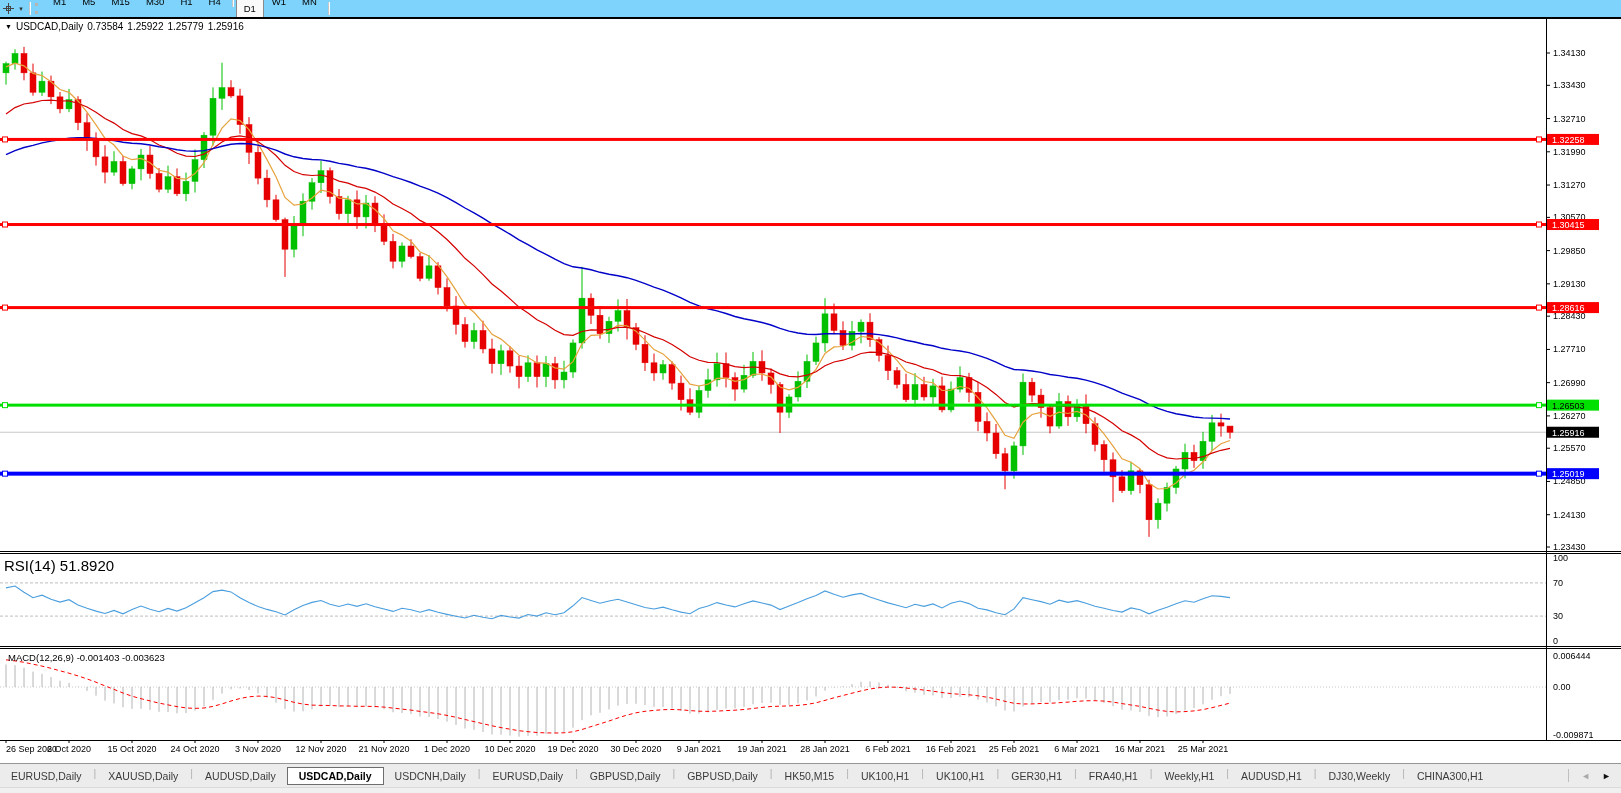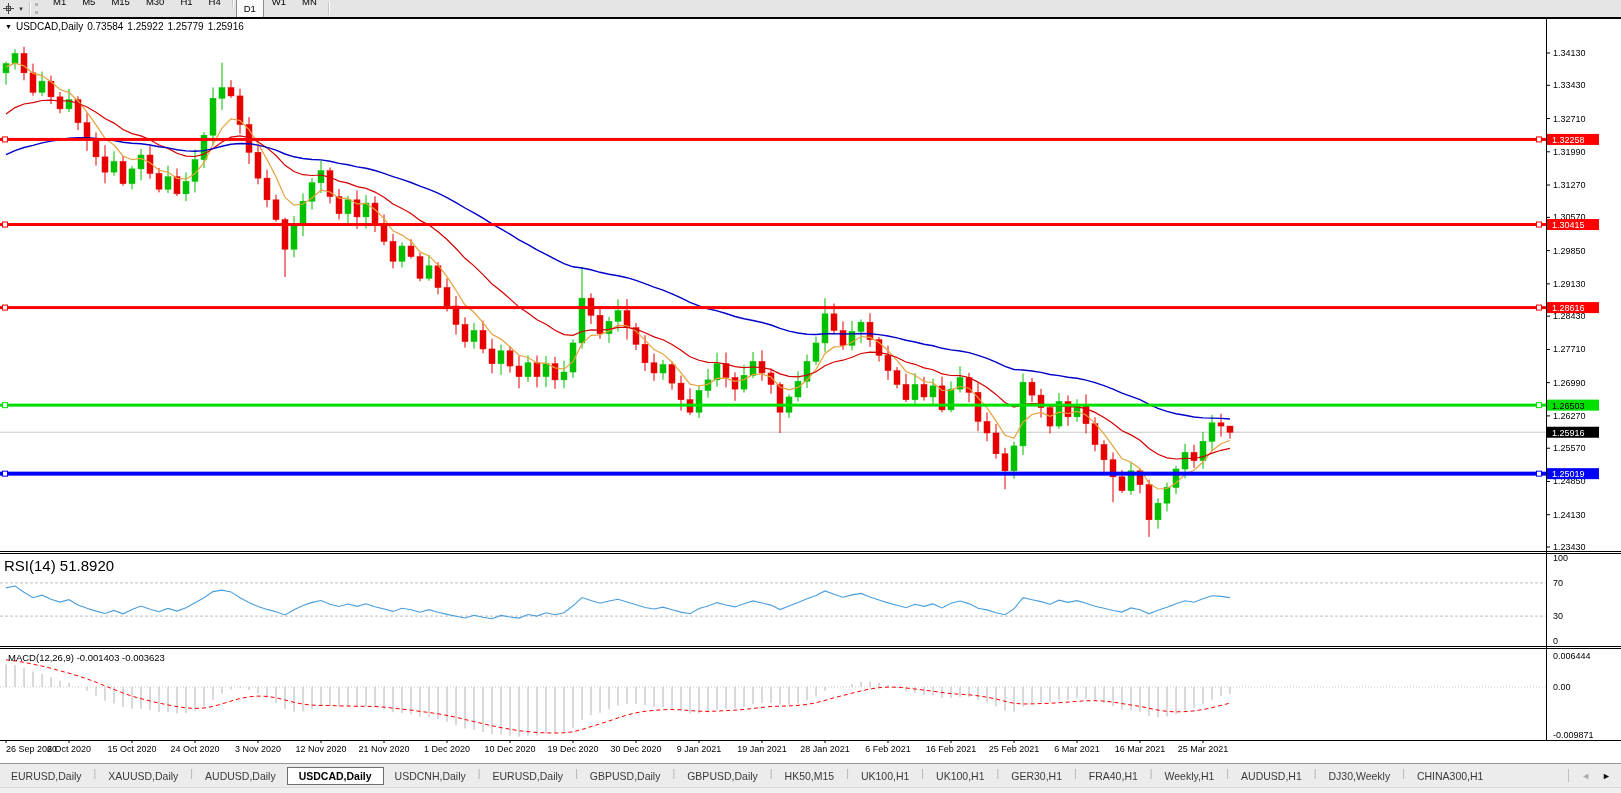--- a/index.html
+++ b/index.html
@@ -1,19 +1,19 @@
 <!DOCTYPE html>
 <html><head>
 <meta charset="utf-8">
 <style>
   html,body{margin:0;padding:0;background:#fff;}
   body{width:1621px;height:793px;position:relative;overflow:hidden;
        font-family:"Liberation Sans",sans-serif;-webkit-font-smoothing:none;}
   
-  .toolbar{position:absolute;top:0;left:0;width:1621px;height:17px;background:#e5e5e5;
+  .toolbar{position:absolute;top:0;left:0;width:1621px;height:17px;background:#7dd3fc;
            display:flex;align-items:center;font-size:9.5px;color:#111;}
   .tb-icon{width:16px;height:15px;display:flex;align-items:center;justify-content:center;}
   .tb-caret{font-size:7px;color:#333;width:10px;text-align:center;}
   .tb-sep{width:1px;height:13px;background:#c6c6c6;margin:0 3px;box-shadow:1px 0 0 #fff;}
   .tb-grip{width:3px;height:11px;border-left:3px dotted #b5b5b5;margin:0 4px 0 2px;}
   .tb-btn{height:15px;line-height:15px;padding:0 8px;cursor:default;color:#000;}
   .tb-btn.active{background:#fafafa;border:1px solid #8b8b8b;height:13px;line-height:13px;padding:7px 7px;}
   
   .chart-area{position:absolute;top:17px;left:0;width:1621px;height:746px;}
   .overlay-label{position:absolute;color:#000;white-space:nowrap;z-index:5;}

